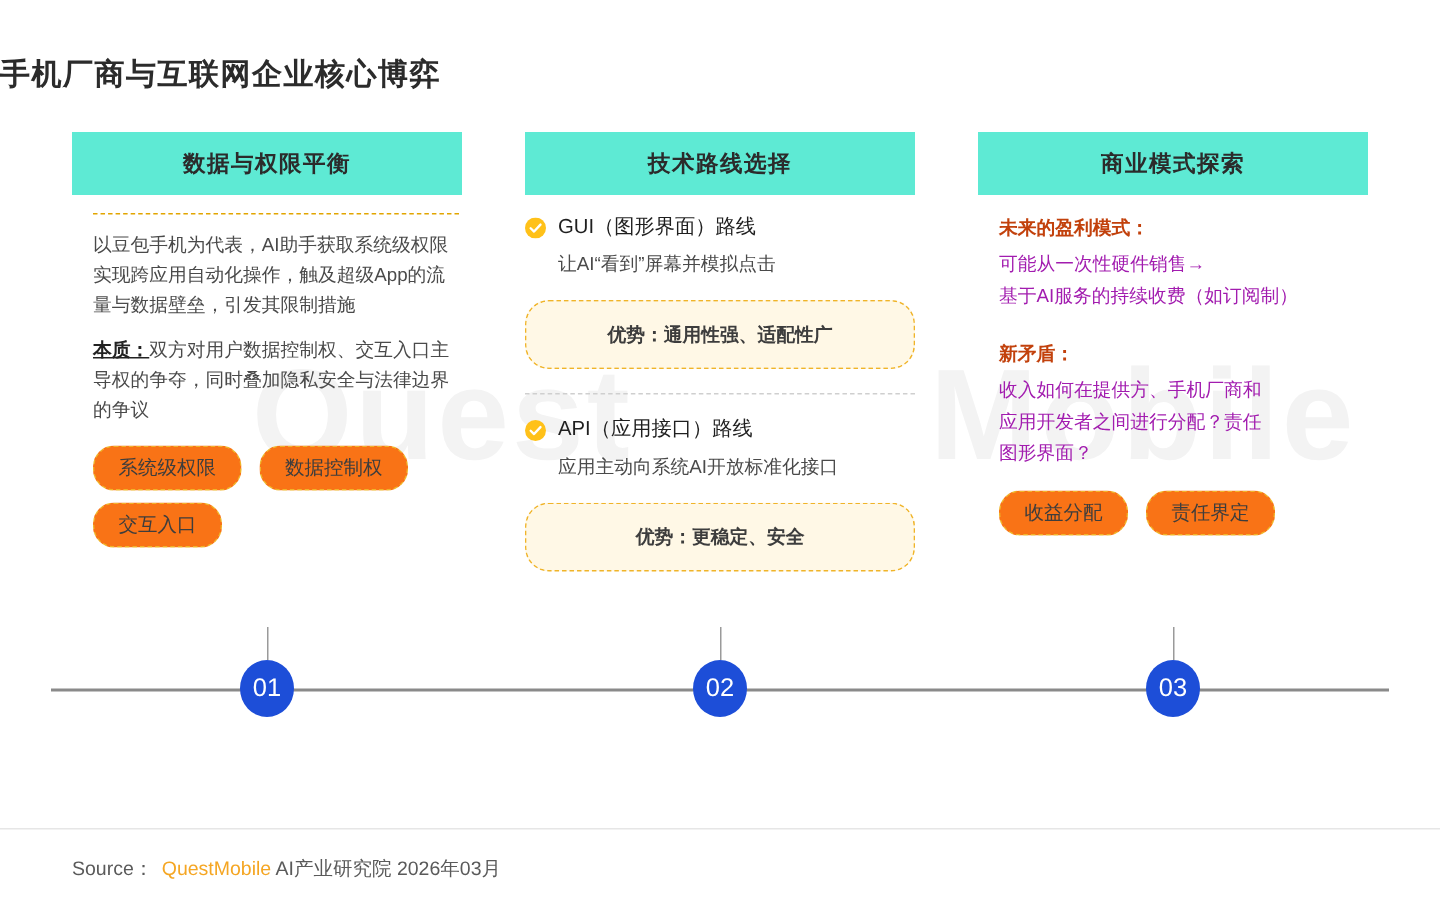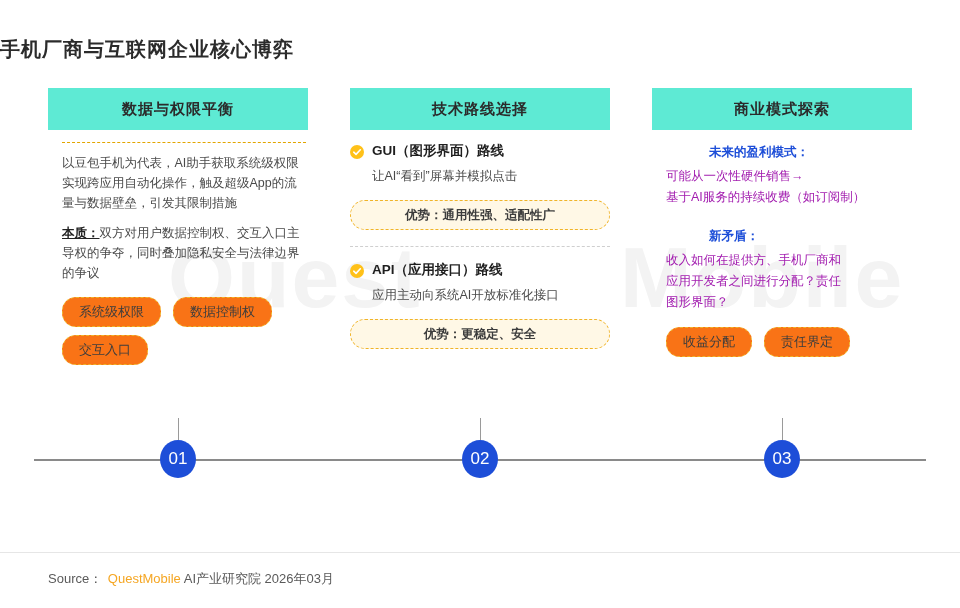--- a/index.html
+++ b/index.html
@@ -95,54 +95,54 @@
   }
   .para b, .lead {
     font-weight: 700;
     color: #222222;
     text-decoration: underline;
   }
   .para + .para { margin-top: 10px; }
 
   .para-block { margin-bottom: 8px; }
   .para-line { font-size: 12.5px; line-height: 21px; color: #a21caf; }
-  .para-line.head { font-weight: 700; color: #1d4ed8; margin-bottom: 3px; margin-left: 43px; }
+  .para-line.head { font-weight: 700; color: #c2410c; margin-bottom: 3px; }
 
   
   .col-0 .col-body { padding-left: 14px; padding-right: 2px; }
   .col-2 .col-body { padding-left: 14px; }
 
   
   .bullet-item { display: flex; align-items: flex-start; gap: 8px; }
   .check-icon {
     flex: 0 0 auto;
     width: 14px; height: 14px;
     margin-top: 3px;
   }
   .bullet-texts { flex: 1 1 auto; }
   .bullet-title {
     font-size: 13.5px;
-    font-weight: 700;
+    font-weight: 400;
     color: #1f1f1f;
     line-height: 18px;
   }
   .bullet-desc {
     font-size: 12.5px;
     line-height: 20px;
     color: #4a4a4a;
     margin-top: 6px;
   }
 
   
   .pill-wide {
     margin-top: 14px;
     border: 1px dashed #f0b429;
     background: #fff8e6;
     border-radius: 16px;
-    height: 30px;
+    height: 46px;
     display: flex;
     align-items: center;
     justify-content: center;
     font-size: 12.5px;
     font-weight: 700;
     color: #3d3d3d;
   }
 
   .mid-divider {
     border-top: 1px dashed #cfcfcf;

